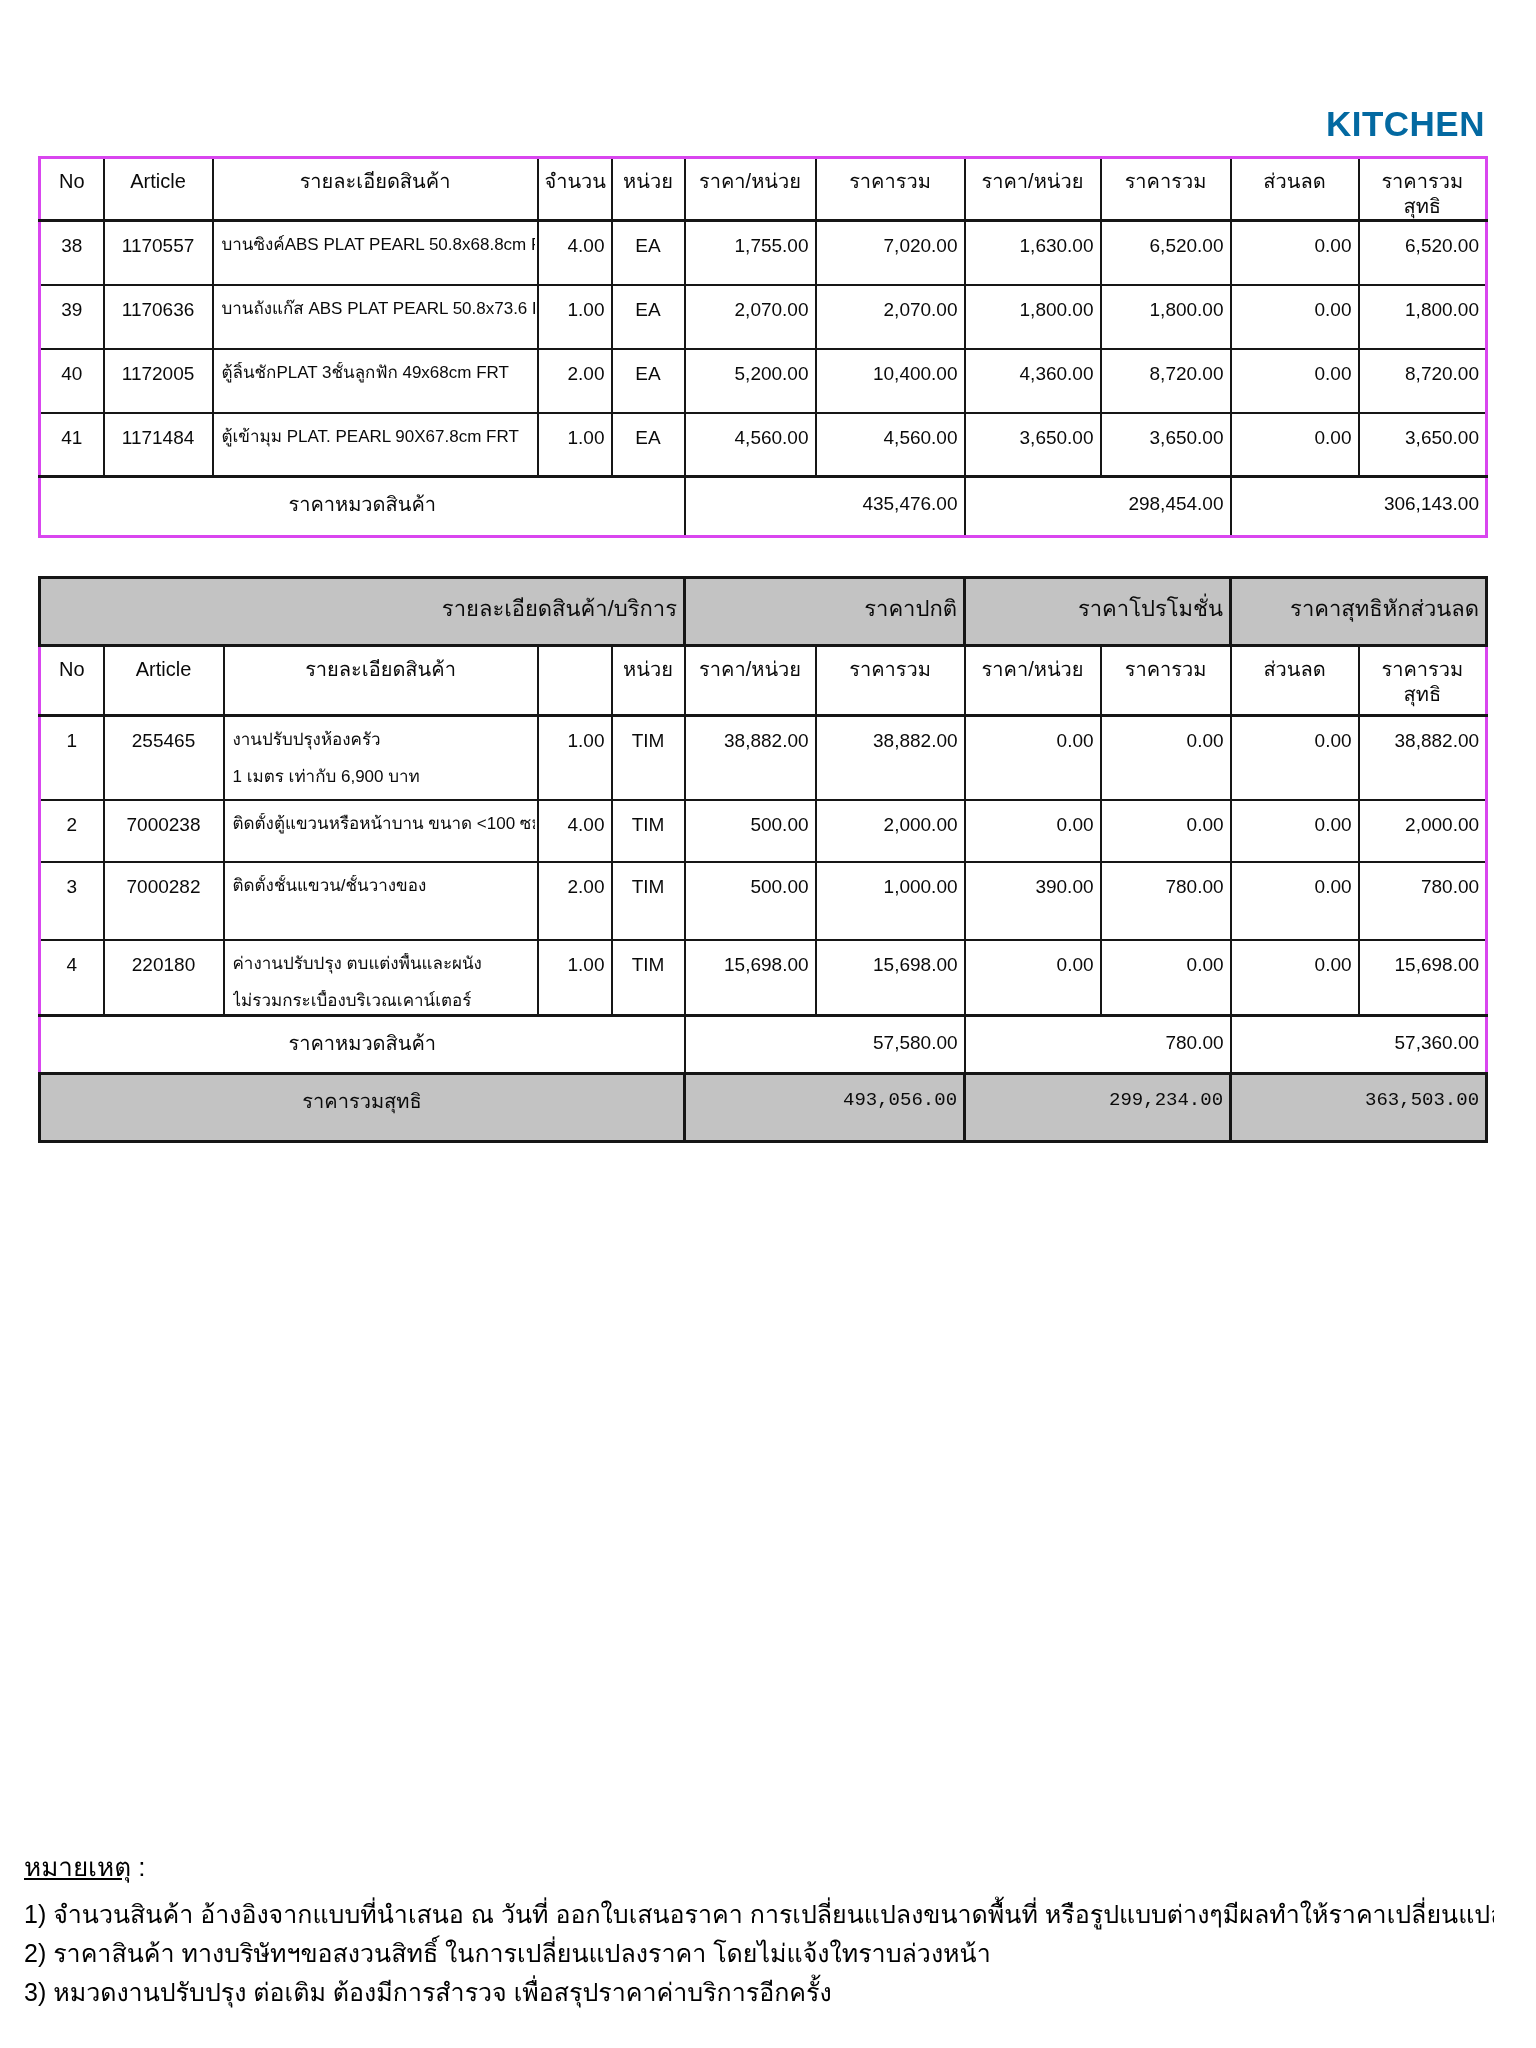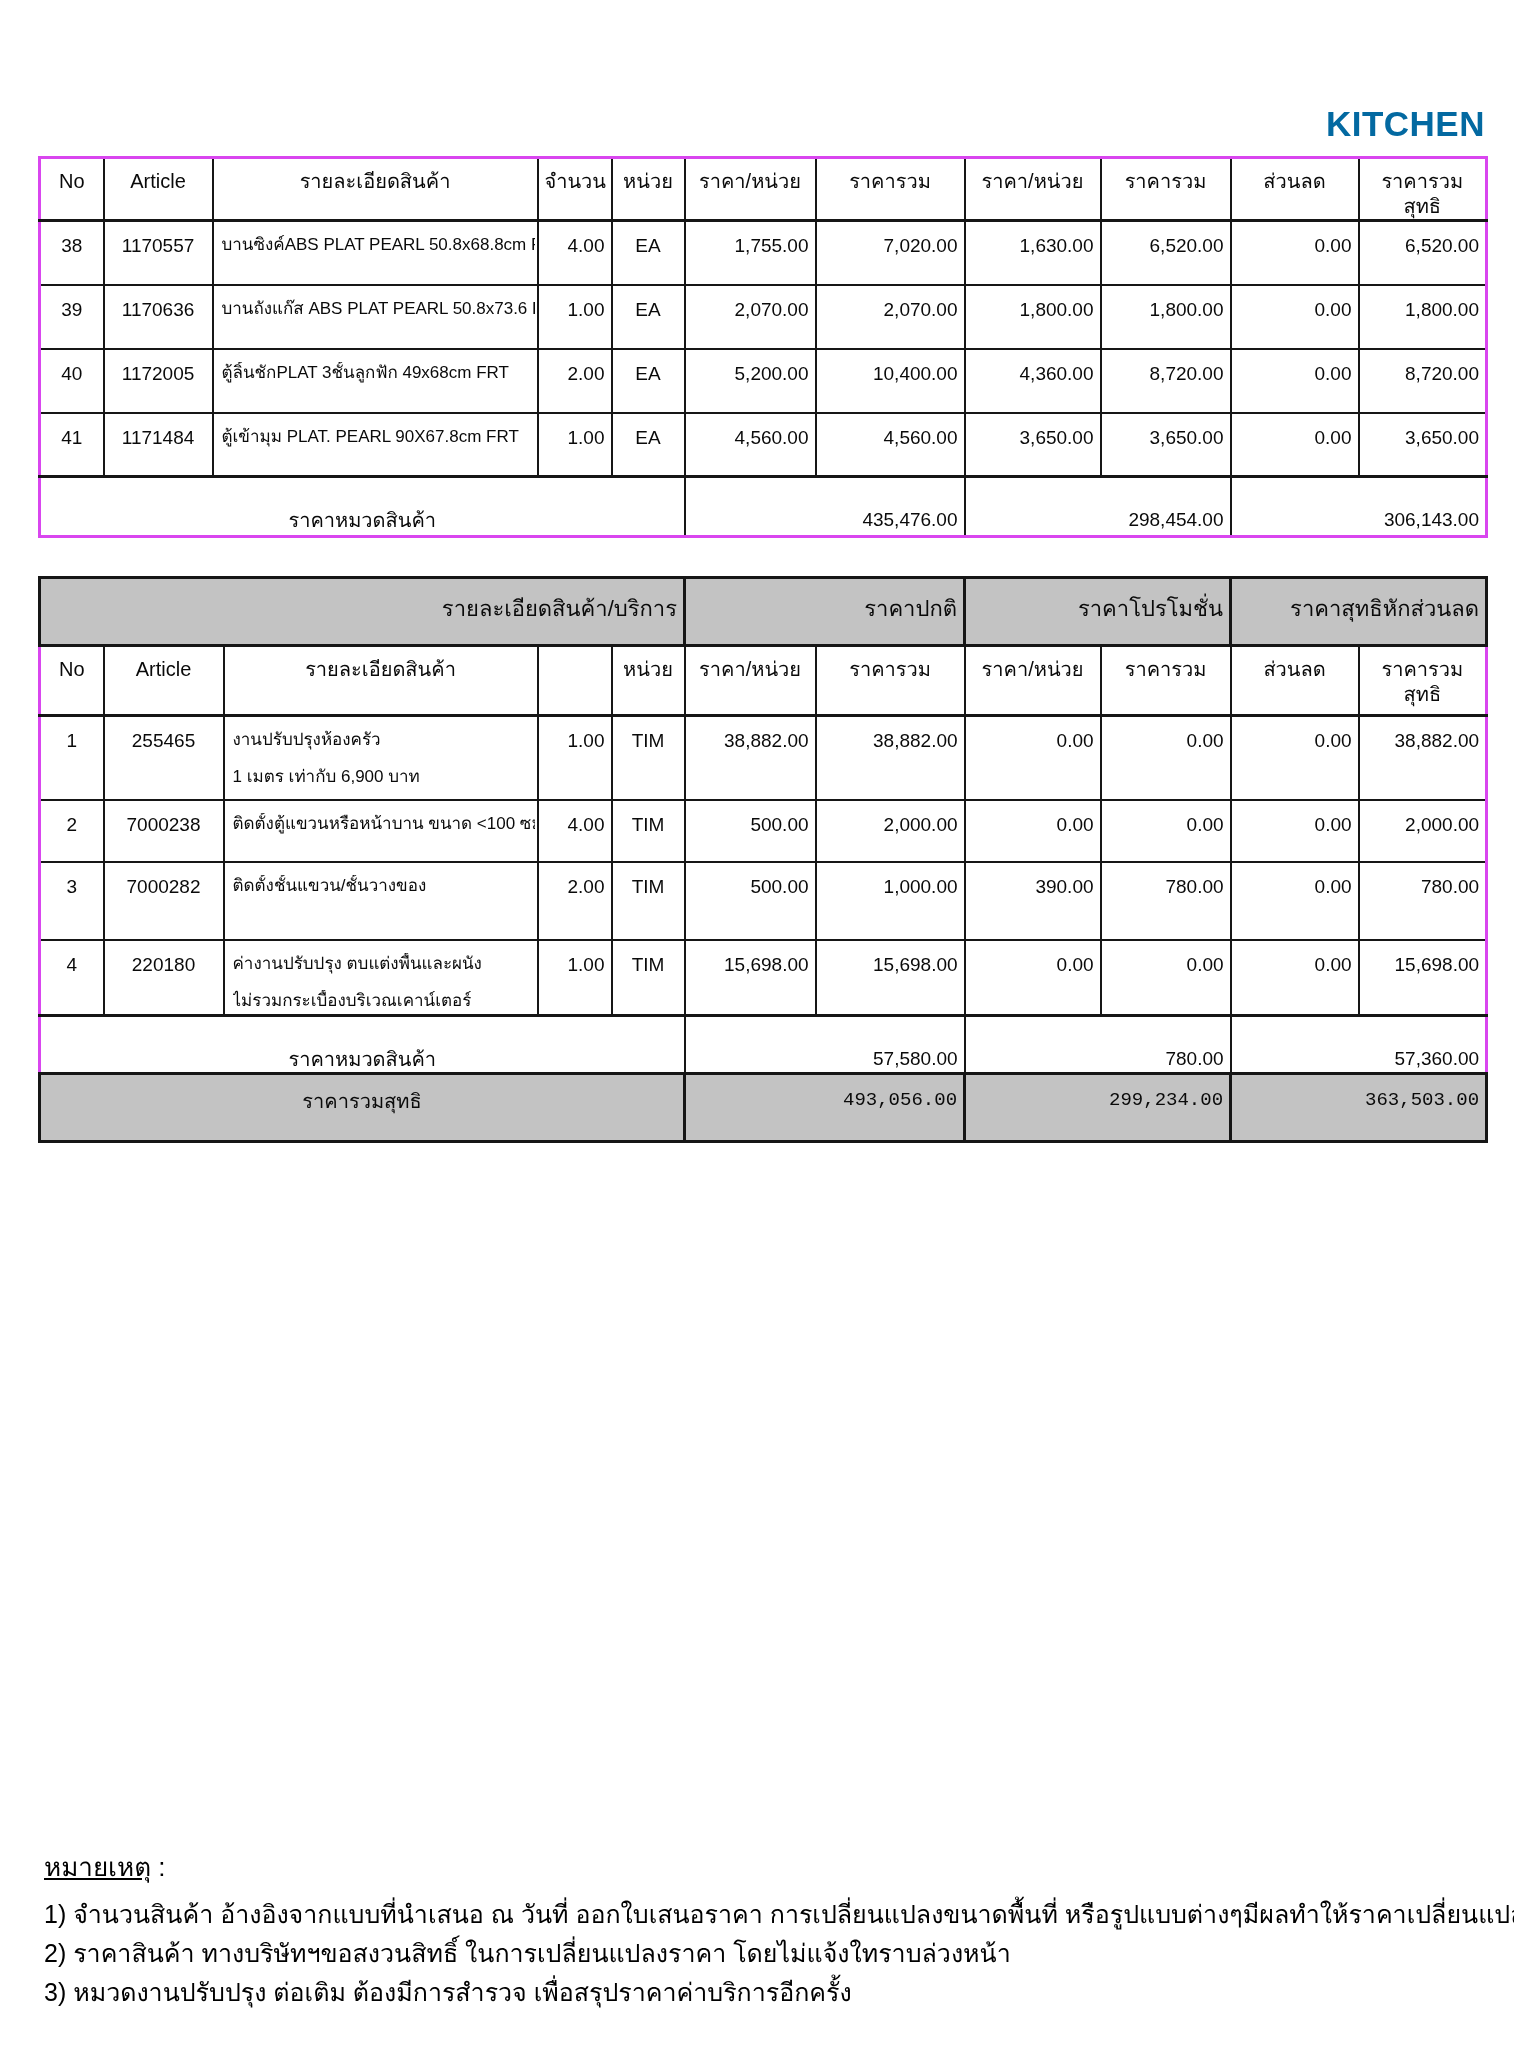--- a/index.html
+++ b/index.html
@@ -31,36 +31,36 @@
 
   tr.hdr { height:60px; }
   .hdr td { text-align:center; font-size:20px; padding-top:10px; border-bottom-width:3px; }
   .t1 tr.row { height:64px; }
   .num { text-align:right; padding-right:10px; }
   .ctr { text-align:center; }
   td.desc { text-align:left; padding-left:8px; padding-right:2px; font-size:17px; }
   .dline { white-space:nowrap; overflow:hidden; }
   .dline2 { white-space:nowrap; overflow:hidden; margin-top:16px; }
   tr.subtotal { height:60px; }
-  tr.subtotal td { border-top-width:3px; font-size:20px; padding-top:30px; }
+  tr.subtotal td { border-top-width:3px; font-size:20px; padding-top:14px; }
   tr.subtotal td.num { font-size:19px; }
   tr.sec { height:68px; }
   tr.sec td { background:#c3c3c3; text-align:right; font-size:22px; padding-top:16px;
               border-width:3px; }
   .t2 tr.hdr { height:70px; }
   .t2 tr.r1 { height:84px; }
   .t2 tr.r2 { height:62px; }
   .t2 tr.r3 { height:78px; }
   .t2 tr.r4 { height:76px; }
   .t2 tr.subtotal { height:58px; }
   tr.grand { height:68px; }
   tr.grand td { background:#c3c3c3; border-width:3px; font-size:20px; padding-top:14px; }
   tr.grand td.num { font-size:19px;font-family:Liberation Mono, monospace; }
 
-  .notes { position:absolute; left:44px; top:1846px; width:1470px; font-size:25px; color:#000; }
+  .notes { position:absolute; left:24px; top:1846px; width:1470px; font-size:25px; color:#000; }
   .notes-heading { margin-bottom:8px; font-size:26px; }
   .notes-heading .u { text-decoration:underline; }
   .note-line { line-height:39px; white-space:nowrap; overflow:hidden; }
 </style>
 </head>
 <body>
 
 <div class="page">
 
   <div class="kitchen-title">KITCHEN</div>

